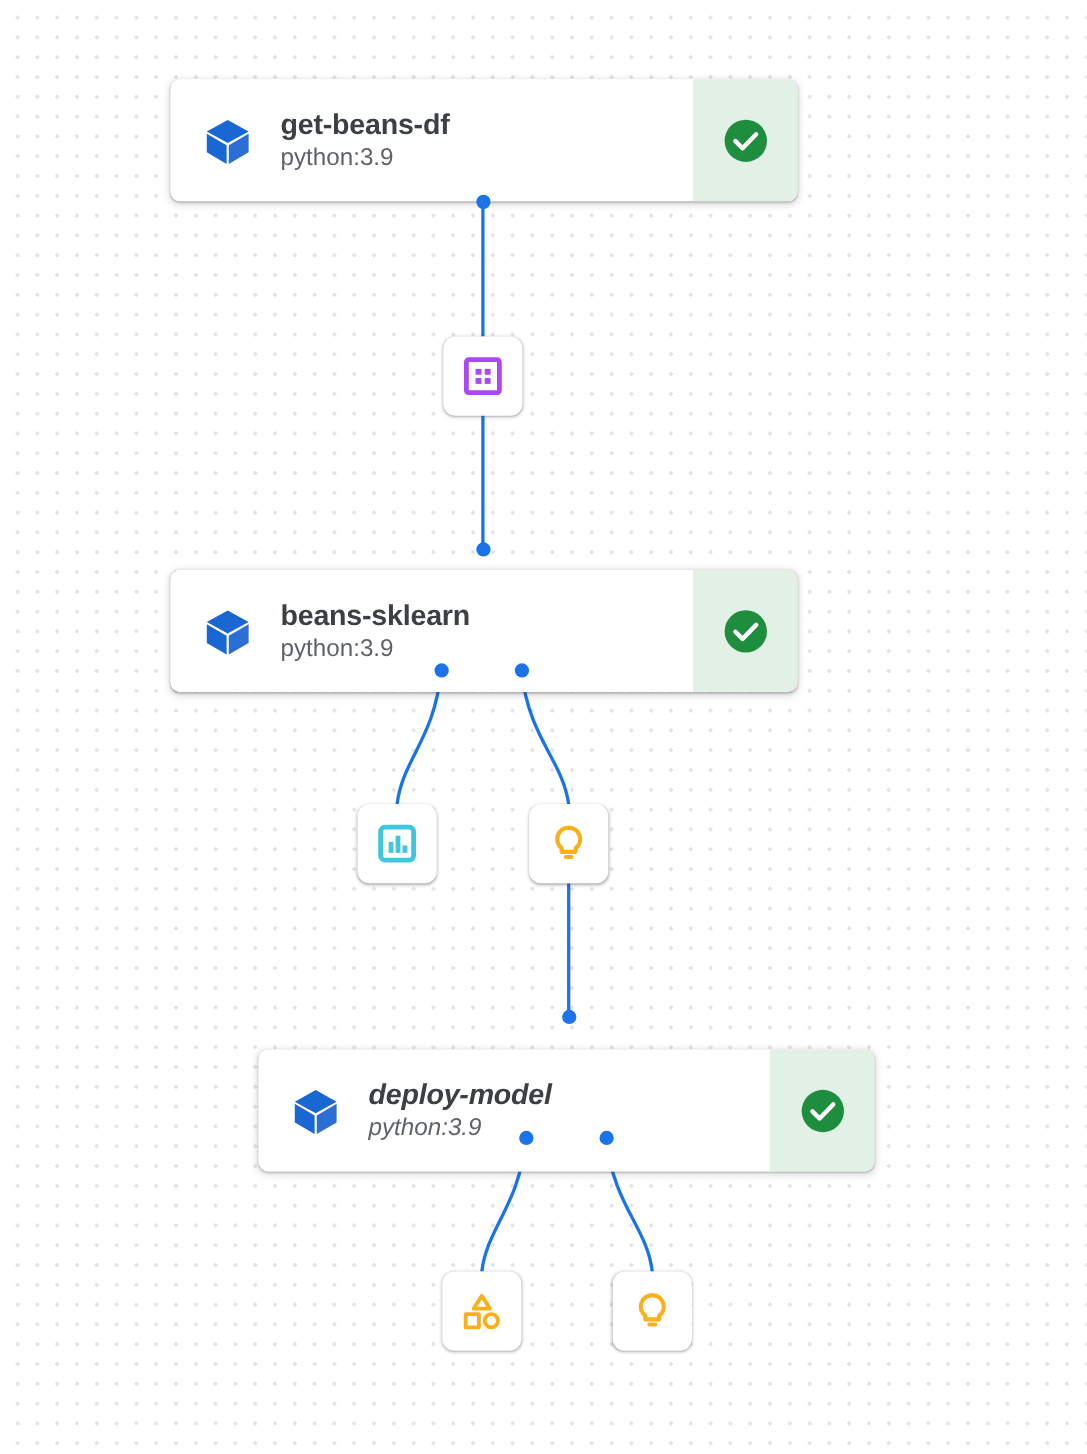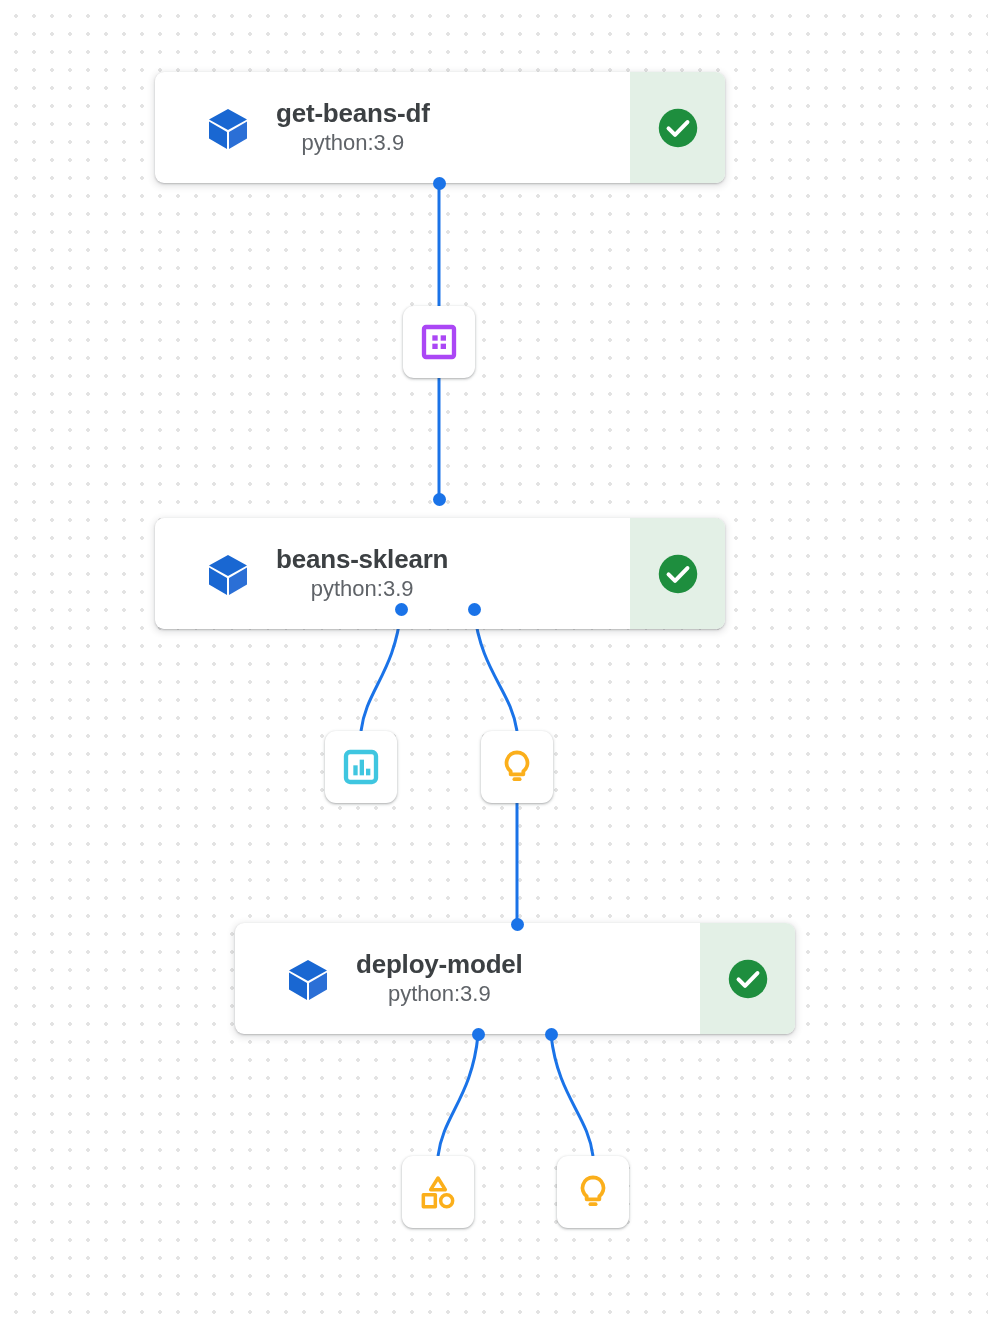--- a/index.html
+++ b/index.html
@@ -48,21 +48,20 @@
     overflow: hidden;
     z-index: 3;
   }
 
   .node-body {
     flex: 1 1 auto;
     display: flex;
     align-items: center;
     padding: 0 18px 0 26px;
     background: #ffffff;
-    margin-left: 21px;
   }
 
   .node-icon {
     flex: 0 0 auto;
     width: 52px;
     height: 52px;
     margin-right: 22px;
     display: flex;
     align-items: center;
     justify-content: center;
@@ -83,21 +82,20 @@
     line-height: 1.12;
     white-space: nowrap;
   }
 
   .node-subtitle {
     font-size: 22px;
     font-weight: normal;
     color: #5f6368;
     line-height: 1.2;
     white-space: nowrap;
-    text-align: center;
   }
 
   .node-status {
     flex: 0 0 auto;
     width: 95px;
     background: #e3f0e6;
     display: flex;
     align-items: center;
     justify-content: center;
   }
@@ -228,21 +226,21 @@
   </div>
 
   <div class="artifact" style="left:481px; top:731px;">
     <svg class="artifact-icon" viewBox="0 0 24 24">
       <path d="M12 3.2 a6.3 6.3 0 0 0 -3.8 11.3 v1.9 h7.6 v-1.9 A6.3 6.3 0 0 0 12 3.2 z" fill="none" stroke="#fbaf1b" stroke-width="2.3" stroke-linejoin="round"></path>
       <rect x="9.3" y="18.2" width="5.4" height="2.2" rx="1.1" fill="#fbaf1b"></rect>
     </svg>
   </div>
 
   <div class="port" style="left:511px; top:918px;"></div>
-  <div class="node" style="left:235px; top:923px; width:560px; height:111px;">
+  <div class="node" style="left:235px; top:954px; width:560px; height:111px;font-style:italic;">
     <div class="node-body">
       <div class="node-icon">
         <svg viewBox="0 0 48 48" width="48" height="48">
           <polygon points="24,5 43,15.5 24,26 5,15.5" fill="#1967d2"></polygon>
           <polygon points="5,17.5 23,28 23,45 5,34.5" fill="#1967d2"></polygon>
           <polygon points="43,17.5 25,28 25,45 43,34.5" fill="#2b6fd6"></polygon>
         </svg>
       </div>
       <div class="node-text">
         <div class="node-title">deploy-model</div>

